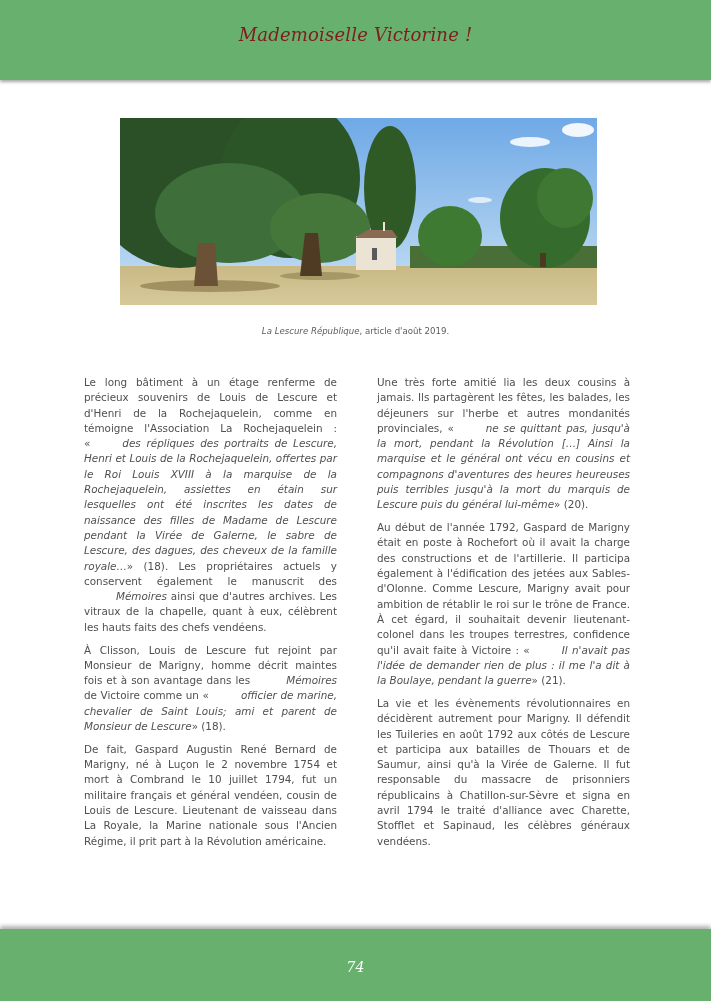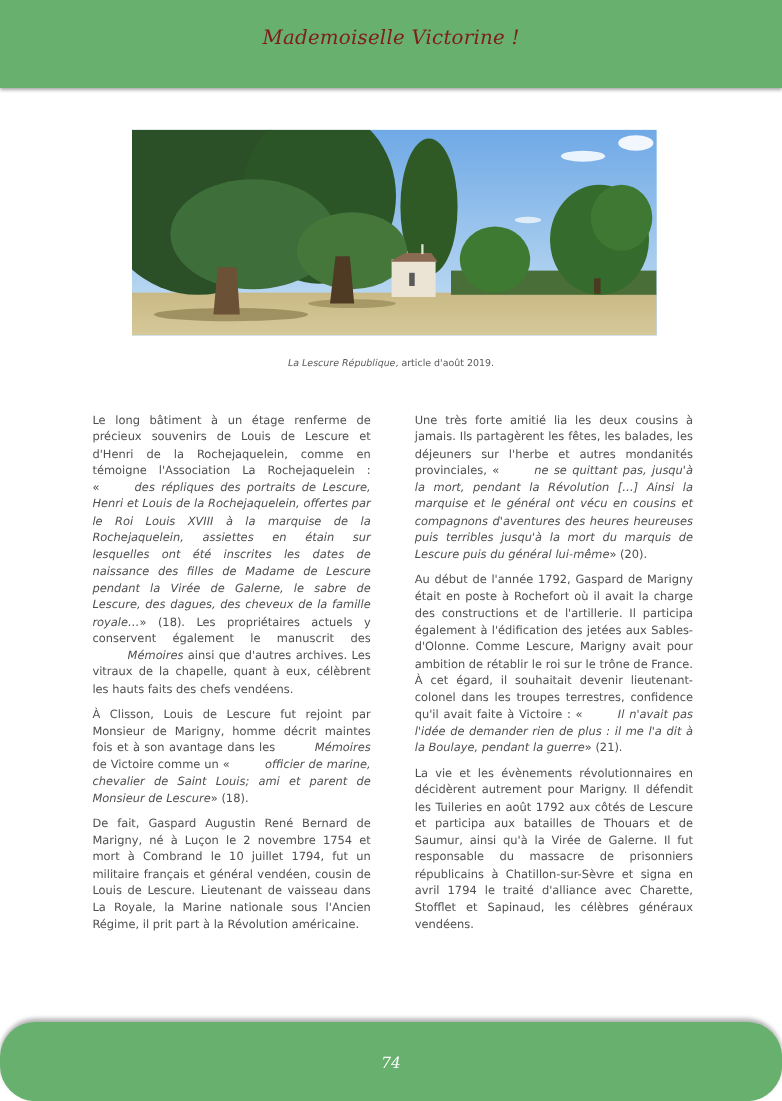--- a/index.html
+++ b/index.html
@@ -15,21 +15,20 @@
     }
     .header-title {
       position: absolute; left: 0; right: 0; top: 24px; text-align: center;
       font-family: "DejaVu Serif", serif; font-style: italic;
       color: #7f1d1d; font-size: 18px; letter-spacing: 0.2px;
     }
     .footer {
       position: absolute; left: 0; top: 929px; width: 711px; height: 72px;
       background: #67b06d;
       box-shadow: 0 -3px 4px rgba(0,0,0,0.30);
-      border-radius: 32px;
     }
     .page-number {
       position: absolute; left: 0; right: 0; top: 30px; text-align: center;
       font-family: "DejaVu Serif", serif; font-style: italic;
       color: #ffffff; font-size: 14px;
     }
     .photo {
       position: absolute; left: 120px; top: 118px; width: 477px; height: 187px;
       overflow: hidden; background: #9ec9ee;
     }

